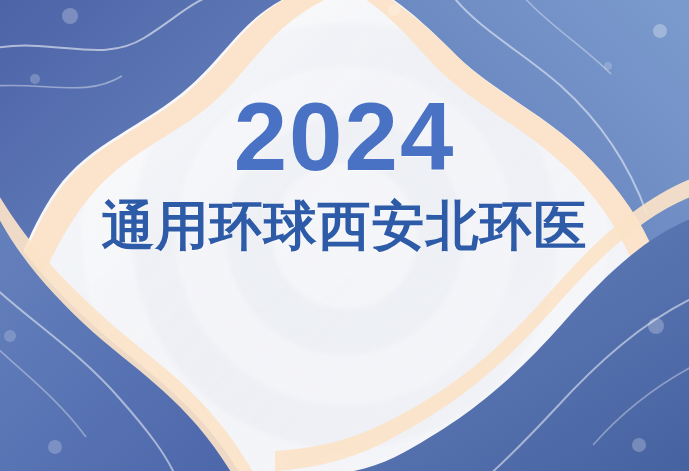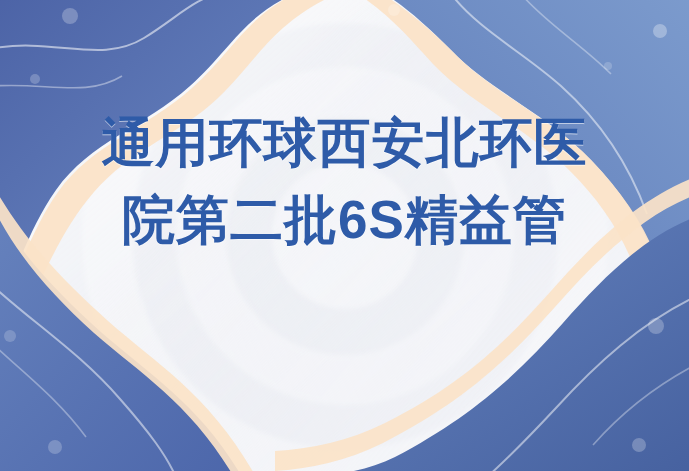--- a/index.html
+++ b/index.html
@@ -205,19 +205,19 @@
     <div class="bubble" style="left:388px; top:4px;   width:12px; height:12px; opacity:.40;"></div>
     <div class="bubble" style="left:653px; top:24px;  width:14px; height:14px; opacity:.55;"></div>
     <div class="bubble" style="left:604px; top:62px;  width:8px;  height:8px;  opacity:.35;"></div>
     <div class="bubble" style="left:4px;   top:330px; width:12px; height:12px; opacity:.35;"></div>
     <div class="bubble" style="left:48px;  top:440px; width:14px; height:14px; opacity:.40;"></div>
     <div class="bubble" style="left:648px; top:318px; width:16px; height:16px; opacity:.45;"></div>
     <div class="bubble" style="left:632px; top:438px; width:14px; height:14px; opacity:.45;"></div>
   </div>
 
   <div class="content">
+    <div class="year">2024</div>
     <div class="headline">
       <div class="hl-line">通用环球西安北环医</div>
-      <div class="hl-line">院第二批6S精益管</div>
     </div>
   </div>
 
 </div>
 
 </body></html>

